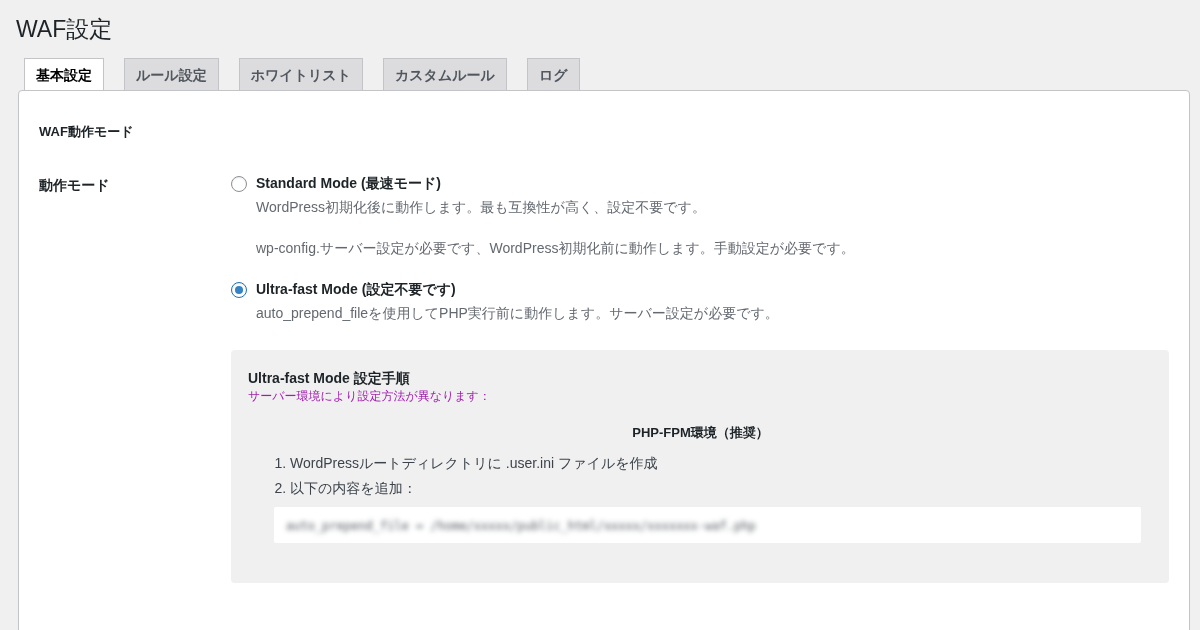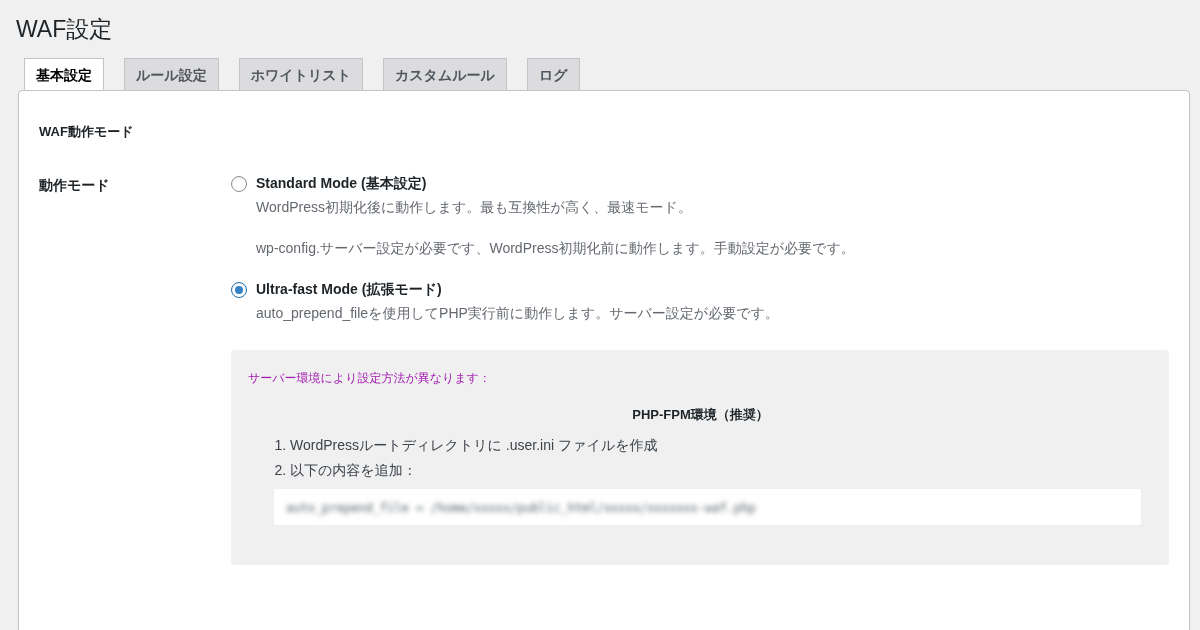--- a/index.html
+++ b/index.html
@@ -164,38 +164,39 @@
     <h2 class="section-heading">WAF動作モード</h2>
 
     <div class="form-row">
       <div class="form-label">動作モード</div>
 
       <div class="form-field">
 
         <div class="mode-option">
           <label class="mode-line">
             <span class="radio"></span>
-            <span class="mode-label">Standard Mode (基本設定)</span>
+            <span class="mode-label">Standard Mode (最速モード)</span>
           </label>
-          <div class="mode-desc">WordPress初期化後に動作します。最も互換性が高く、最速モード。</div>
+          <div class="mode-desc">WordPress初期化後に動作します。最も互換性が高く、設定不要です。</div>
         </div>
 
         <div class="mode-option">
           <div class="mode-desc">wp-config.サーバー設定が必要です、WordPress初期化前に動作します。手動設定が必要です。</div>
         </div>
 
         <div class="mode-option">
           <label class="mode-line">
             <span class="radio checked"></span>
-            <span class="mode-label">Ultra-fast Mode (拡張モード)</span>
+            <span class="mode-label">Ultra-fast Mode (設定不要です)</span>
           </label>
           <div class="mode-desc">auto_prepend_fileを使用してPHP実行前に動作します。サーバー設定が必要です。</div>
         </div>
 
         <div class="instructions">
+          <div class="instr-title">Ultra-fast Mode 設定手順</div>
           <div class="instr-intro">サーバー環境により設定方法が異なります：</div>
 
           <div class="instr-sub">PHP-FPM環境（推奨）</div>
           <ol class="instr-list">
             <li>WordPressルートディレクトリに .user.ini ファイルを作成</li>
             <li>以下の内容を追加：</li>
           </ol>
           <div class="code-block">
             <span class="code-text">auto_prepend_file = /home/xxxxx/public_html/xxxxx/xxxxxxx-waf.php</span>
           </div>

